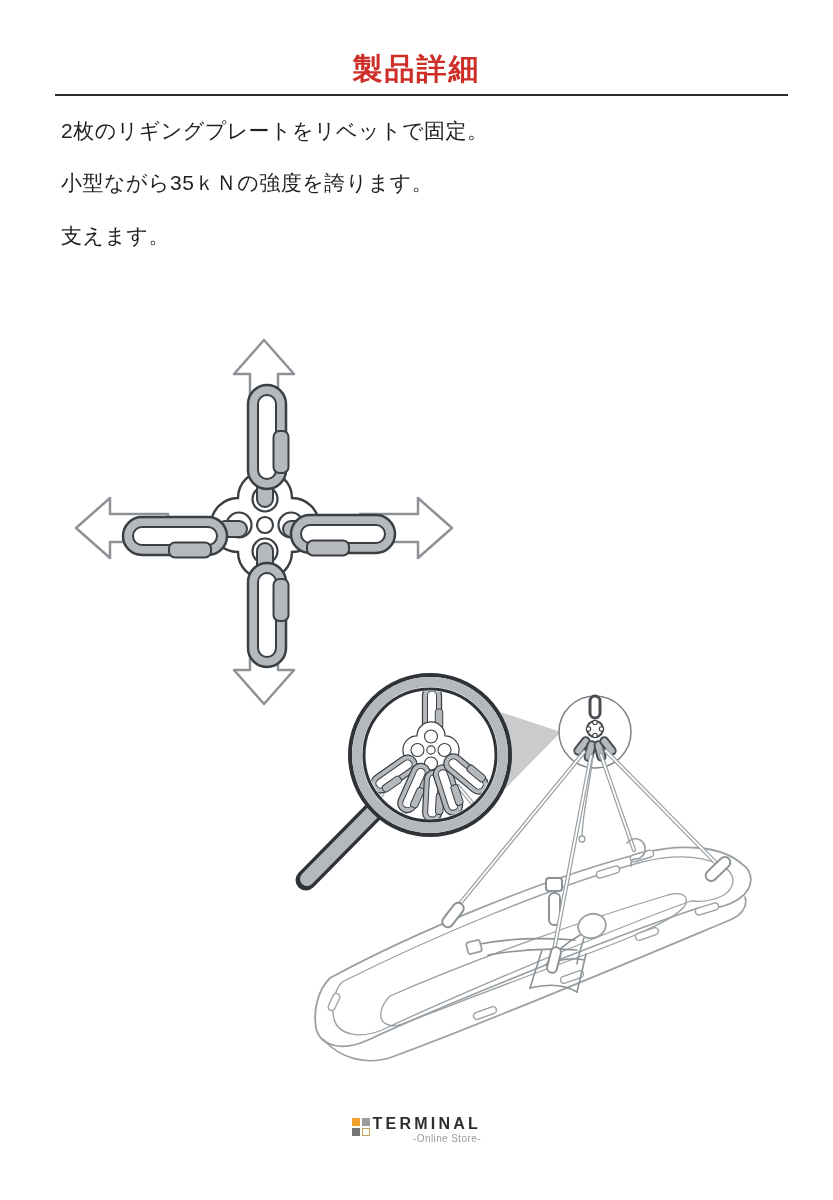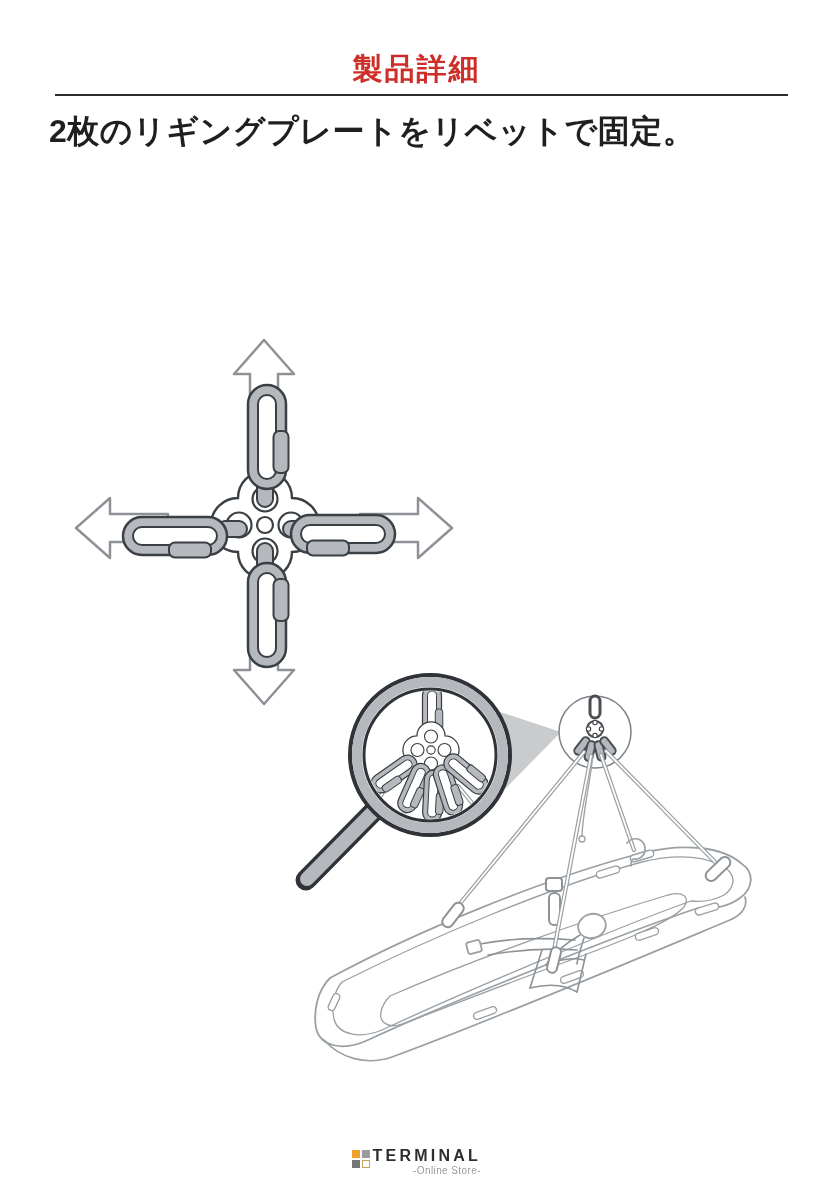--- a/index.html
+++ b/index.html
@@ -8,59 +8,61 @@
     font-family:"Liberation Sans","DejaVu Sans",sans-serif;color:#1f1f1f;
   }
   
   .hdr-title{
     margin:0;padding-top:50px;text-align:center;
     font-size:30px;font-weight:600;letter-spacing:2px;line-height:1.25;
   }
   .hdr-rule{height:0;border:none;border-top:2.5px solid #2c2c2c;margin:6px 45px 0 55px;}
   
   .desc{margin:15px 40px 0 49px;}
-  .desc p{margin:0;font-size:32px;font-weight:700;line-height:40.5px;letter-spacing:0.5px;}
+  .desc p{margin:12px;font-size:21px;font-weight:400;line-height:40.5px;letter-spacing:0.5px;}
   
   .fig{position:absolute;}
   #fig-cross{left:60px;top:332px;width:400px;height:378px;}
   #fig-usage{left:290px;top:650px;width:543px;height:430px;}
   svg .cfill{fill:#b5b9bd;stroke:#3a3f44;stroke-width:2.5;}
   svg .chole{fill:#ffffff;stroke:#3a3f44;stroke-width:2;}
   svg .csleeve{fill:#b5b9bd;stroke:#3a3f44;stroke-width:2;}
   svg .plate{fill:#ffffff;stroke:#3a3f44;stroke-width:2.4;}
   svg .phole{fill:#ffffff;stroke:#3a3f44;stroke-width:2.2;}
   svg .arrow{fill:#ffffff;stroke:#8e9296;stroke-width:2.5;stroke-linejoin:round;}
   svg .art{fill:none;stroke:#9aa0a4;stroke-width:1.7;stroke-linecap:round;}
   svg .artw{fill:#ffffff;stroke:#9aa0a4;stroke-width:1.8;}
   svg .thin{fill:none;stroke:#9aa0a4;stroke-width:1.3;}
   svg .fig-line{fill:none;stroke:#8d9296;stroke-width:1.6;stroke-linecap:round;}
   svg .slot{fill:#ffffff;stroke:#9aa0a4;stroke-width:1.4;}
   svg .hw{fill:#ffffff;stroke:#8d9296;stroke-width:2;}
   svg .web-o{fill:none;stroke:#9aa0a4;stroke-width:4.2;stroke-linecap:round;}
   svg .web-i{fill:none;stroke:#ffffff;stroke-width:1.8;stroke-linecap:round;}
   svg .mini-dark{fill:#b5b9bd;stroke:#4a4e52;stroke-width:2;}
   
-  .logo{position:absolute;top:1148px;left:0;width:100%;display:flex;justify-content:center;}
+  .logo{position:absolute;top:1116px;left:0;width:100%;display:flex;justify-content:center;}
   .logo-inner{display:flex;align-items:flex-start;gap:3px;}
   .logo-grid{display:grid;grid-template-columns:8px 8px;grid-template-rows:8px 8px;gap:1.5px;margin-top:2px;}
   .logo-grid span{display:block;width:8px;height:8px;}
   .logo-texts{display:flex;flex-direction:column;align-items:flex-end;}
   .logo-main{font-size:16px;font-weight:700;letter-spacing:3.2px;line-height:1;}
   .logo-sub{font-size:10px;font-weight:400;letter-spacing:0.4px;line-height:1;margin-top:2px;}
 </style>
 </head>
 <body>
 
 <div id="page">
 
   <h1 class="hdr-title" style="color: rgb(205, 47, 40);">製品詳細</h1>
   <hr class="hdr-rule">
 
   <div class="desc">
     <p>2枚のリギングプレートをリベットで固定。</p>
+    <p>小型ながら35ｋＮの強度を誇ります。</p>
+    <p>支えます。</p>
   </div>
 
   <div class="fig" id="fig-cross" aria-label="リギングプレートに4方向からカラビナを接続し、上下左右の荷重方向を矢印で示した図">
     <svg width="400" height="378" viewBox="0 0 400 378">
       <defs>
         <g id="carab">
           <rect x="-19" y="-52" width="38" height="104" rx="19" class="cfill"></rect>
           <rect x="-9" y="-42" width="18" height="84" rx="9" class="chole"></rect>
           <rect x="6.5" y="-6" width="15" height="42" rx="6" class="csleeve"></rect>
         </g>

